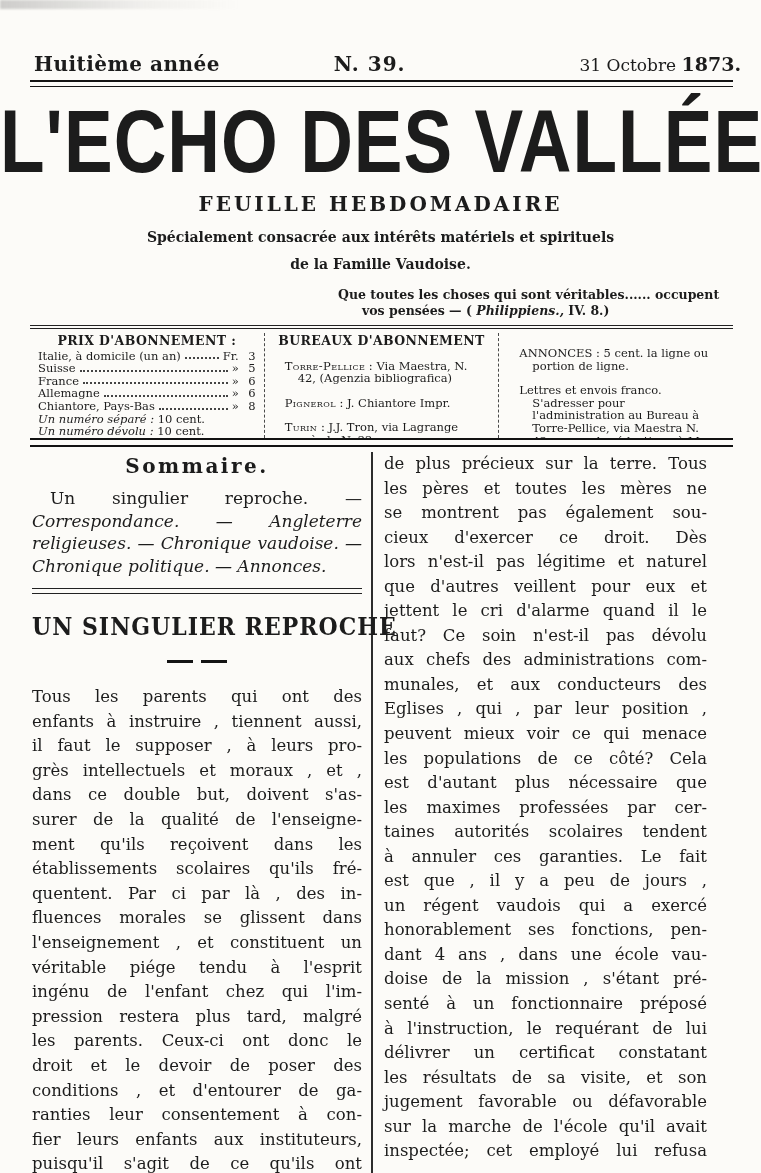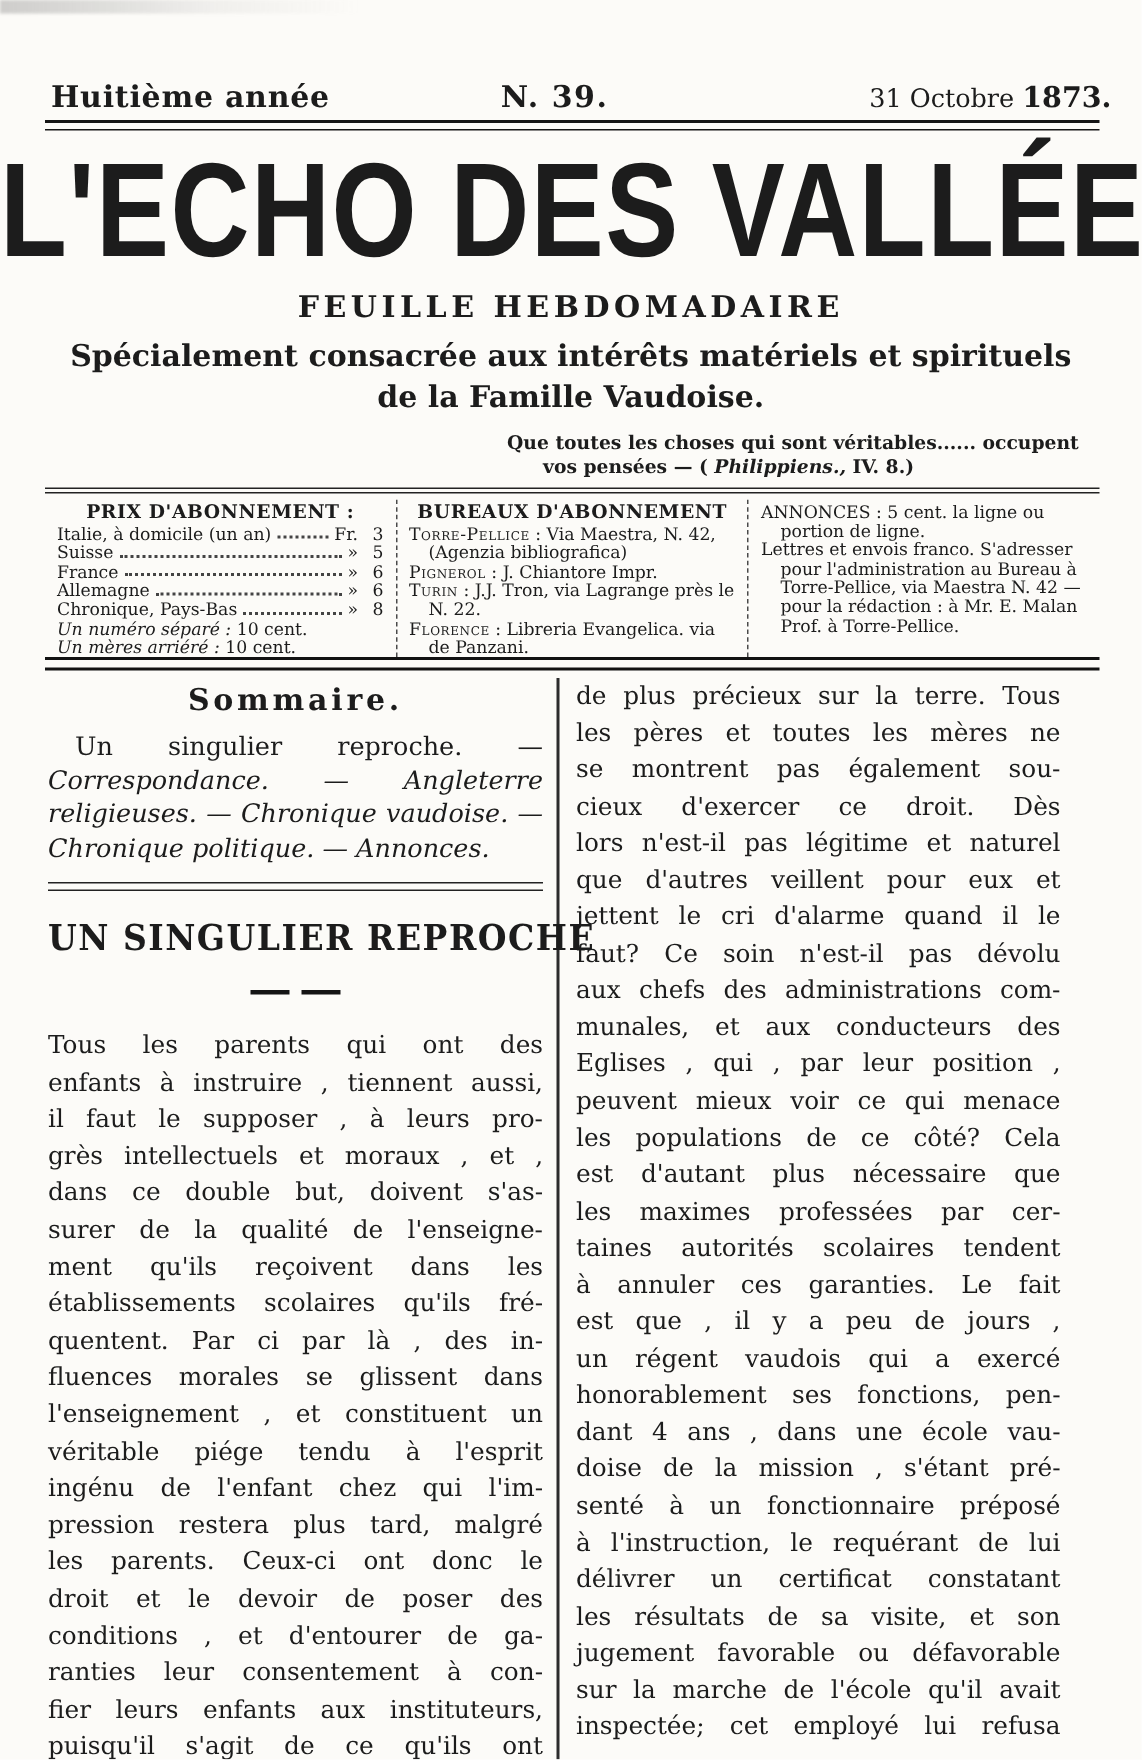--- a/index.html
+++ b/index.html
@@ -21,42 +21,42 @@
   .rule-a{position:absolute;top:80px;left:30px;right:28px;height:4px;
     border-top:2.5px solid #151515;border-bottom:1.5px solid #151515;}
   
   .masthead{position:absolute;top:90px;left:0;width:761px;text-align:center;
     font-family:"Liberation Sans","DejaVu Sans",sans-serif;font-weight:bold;
     font-size:73px;letter-spacing:1px;white-space:nowrap;
     transform:scaleY(1.22);transform-origin:50% 0;}
   .subtitle{position:absolute;top:192px;left:0;width:761px;text-align:center;
     font-weight:bold;font-size:20px;letter-spacing:3px;}
   .tagline{position:absolute;top:224px;left:0;width:761px;text-align:center;
-    font-weight:bold;font-size:20px;line-height:27px;}
+    font-weight:bold;font-size:14px;line-height:27px;}
   
   .motto{position:absolute;top:287px;left:338px;width:398px;
     font-weight:bold;font-size:12.5px;line-height:16px;}
   .motto .l2{padding-left:24px;}
   .it{font-style:italic;}
   .rule-b{position:absolute;top:325px;left:30px;right:28px;height:2px;
     border-top:1.2px solid #222;border-bottom:1.2px solid #222;}
   
   .infobox{position:absolute;top:333px;left:30px;right:28px;height:105px;
     display:flex;overflow:hidden;}
   .info-col{flex:1 1 0;padding:2px 8px 16px 8px;font-size:11.5px;line-height:12.6px;overflow:hidden;}
   .info-col + .info-col{border-left:1.6px dashed #4a4a4a;}
   .info-title{text-align:center;font-weight:bold;font-size:12.5px;letter-spacing:.4px;
     margin:0 0 2px 0;white-space:nowrap;}
   .price-row{display:flex;align-items:flex-end;}
   .price-row .leader{flex:1 1 auto;min-width:0;border-bottom:2px dotted #444;
     margin:0 4px;transform:translateY(-3px);}
   .price-row .marker{margin-right:5px;white-space:nowrap;}
   .price-row .value{width:12px;text-align:right;}
   .note .it{font-style:italic;text-align:center;}
-  .entry{padding-left:13px;text-indent:-13px;margin:0;}
+  .entry{padding-left:13px;text-indent:-13px;margin:12px;}
   .sc{font-variant:small-caps;letter-spacing:.4px;}
   .rule-c{position:absolute;top:438px;left:30px;right:28px;height:5px;
     border-top:2.5px solid #121212;border-bottom:2px solid #121212;}
   
   .col-divider{position:absolute;top:452px;bottom:0;left:371px;width:1.6px;background:#2c2c2c;}
   .left-col{position:absolute;top:454px;left:32px;width:330px;}
   .right-col{position:absolute;top:452px;left:384px;width:323px;}
   .sommaire-title{text-align:center;font-weight:bold;font-size:20px;
     letter-spacing:2.5px;margin-bottom:9px;}
   .sommaire-text{font-size:17px;line-height:22.5px;text-align:justify;text-indent:18px;}
@@ -118,27 +118,27 @@
         <span class="marker">»</span>
         <span class="value">6</span>
       </div>
       <div class="price-row">
         <span>Allemagne</span>
         <span class="leader"></span>
         <span class="marker">»</span>
         <span class="value">6</span>
       </div>
       <div class="price-row">
-        <span>Chronique, Pays-Bas</span>
+        <span>Chiantore, Pays-Bas</span>
         <span class="leader"></span>
         <span class="marker">»</span>
         <span class="value">8</span>
       </div>
       <div class="note"><span class="it">Un numéro séparé :</span><span> 10 cent.</span></div>
-      <div class="note"><span class="it">Un mères arriéré :</span><span> 10 cent.</span></div>
+      <div class="note"><span class="it">Un numéro dévolu :</span><span> 10 cent.</span></div>
     </div>
 
     <div class="info-col">
       <div class="info-title">BUREAUX D'ABONNEMENT</div>
       <p class="entry"><span class="sc">Torre-Pellice</span><span> : Via Maestra, N. 42, (Agenzia bibliografica)</span></p>
       <p class="entry"><span class="sc">Pignerol</span><span> : J. Chiantore Impr.</span></p>
       <p class="entry"><span class="sc">Turin</span><span> : J.J. Tron, via Lagrange près le N. 22.</span></p>
       <p class="entry"><span class="sc">Florence</span><span> : Libreria Evangelica. via de Panzani.</span></p>
     </div>
 

